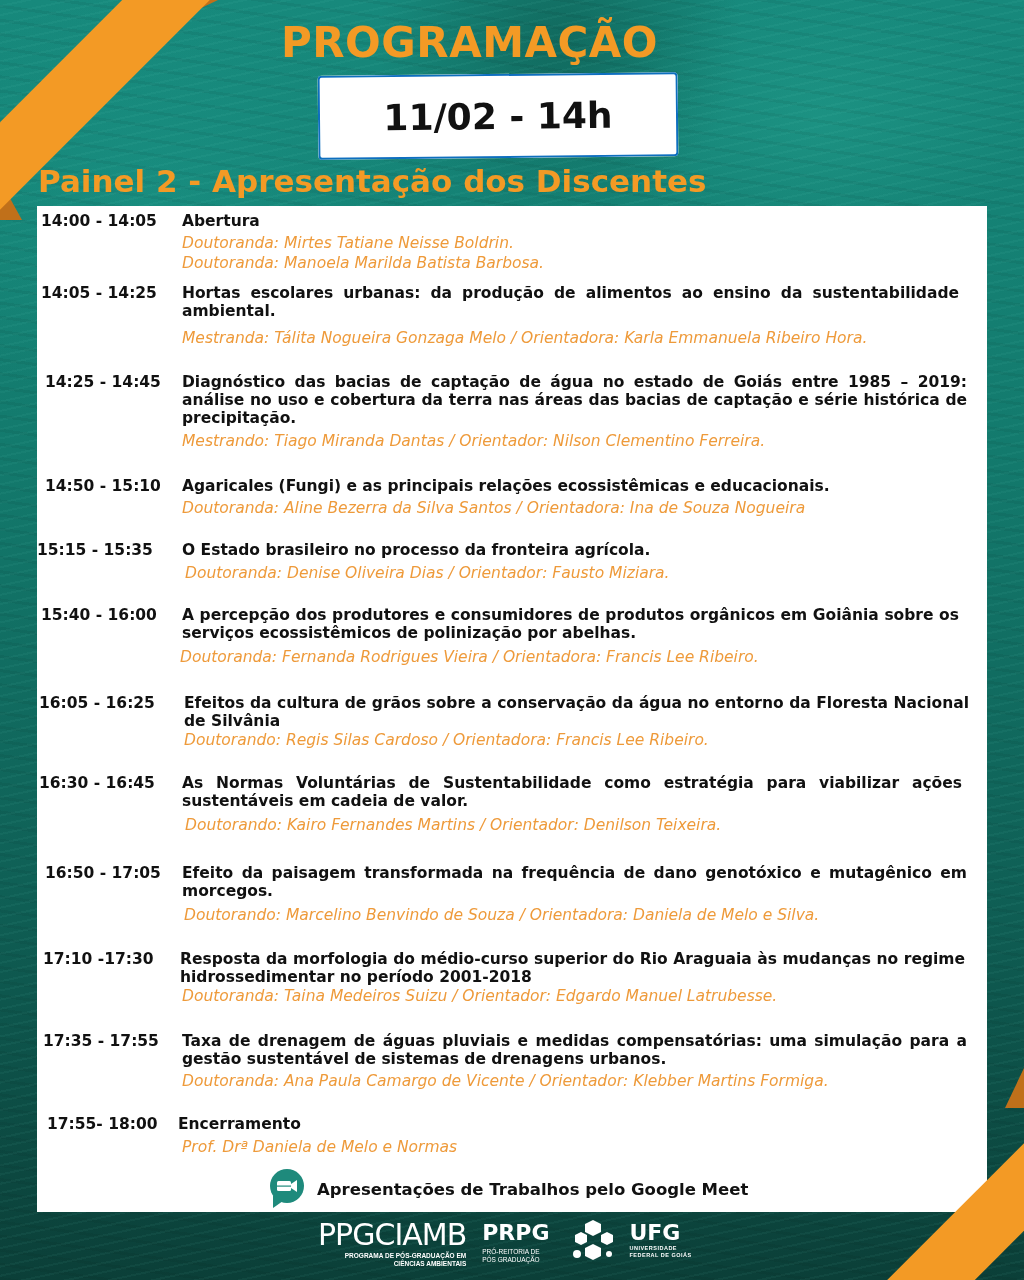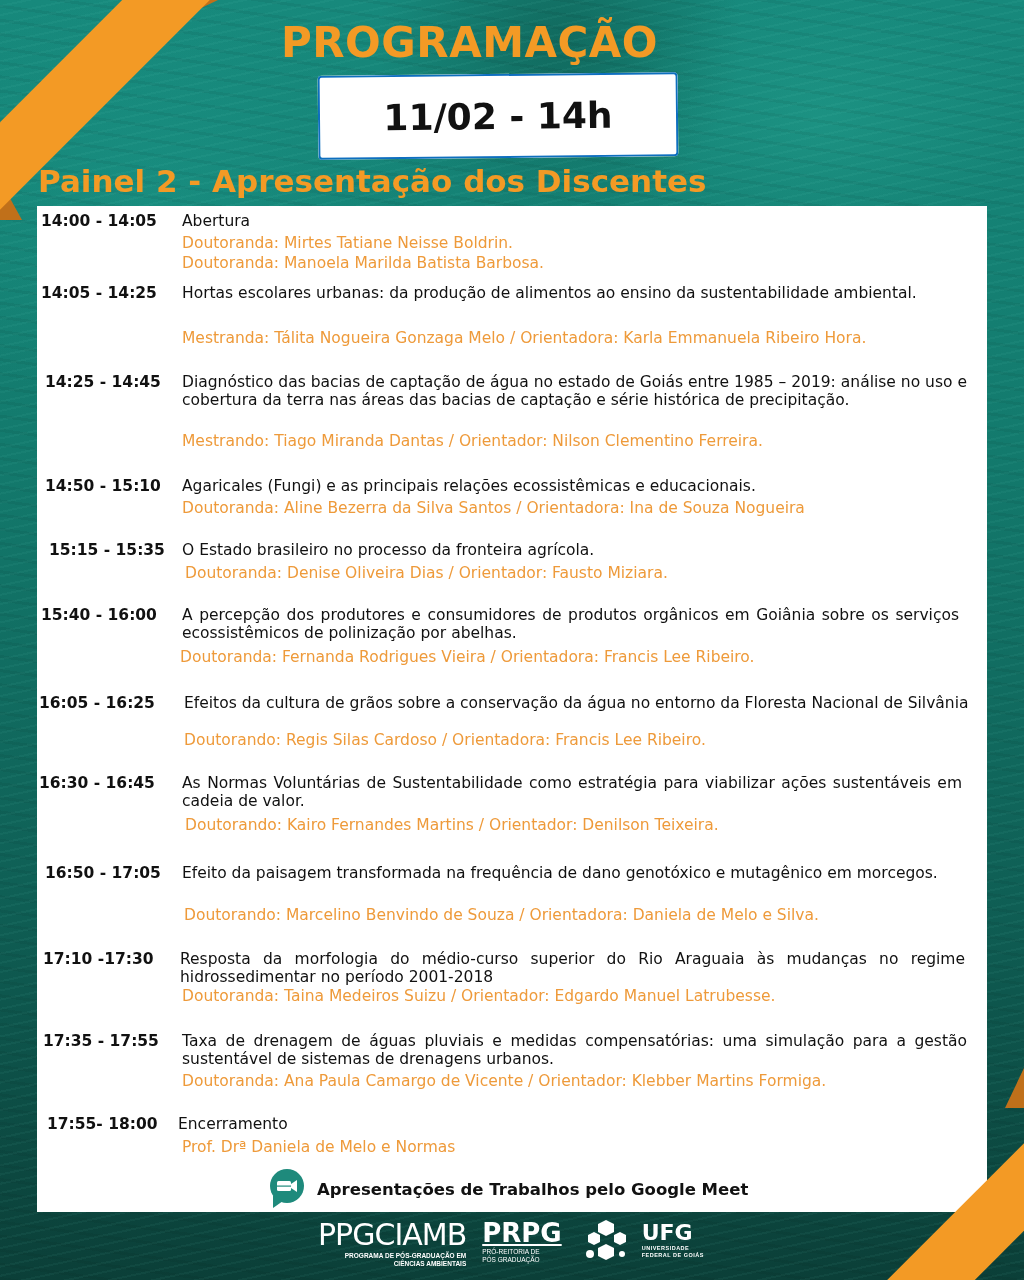--- a/index.html
+++ b/index.html
@@ -67,42 +67,42 @@
       background: #ffffff;
     }
     .row { position: absolute; left: 0; width: 950px; }
     .time {
       position: absolute; width: 140px; text-align: left;
       font-family: "DejaVu Sans", sans-serif; font-weight: bold; font-size: 15.5px; color: #111;
       white-space: nowrap;
     }
     .title {
       position: absolute; left: 145px; width: 785px;
-      font-family: "DejaVu Sans", sans-serif; font-weight: normal; font-size: 15.5px; color: #111;
+      font-family: "DejaVu Sans", sans-serif; font-weight: bold; font-size: 15.5px; color: #111;
       line-height: 18px; text-align: justify;
     }
     .author {
       position: absolute; left: 145px; width: 800px;
       font-family: "DejaVu Sans", sans-serif; font-size: 15.5px; color: #ee9a3a;
-      line-height: 19px; white-space: nowrap;
+      line-height: 19px; white-space: nowrap; font-style: italic;
     }
     .meet {
       position: absolute; left: 232px; top: 963px; display: flex; align-items: center; gap: 12px;
     }
     .meet-icon { width: 36px; height: 40px; }
     .meet-text {
       font-family: "DejaVu Sans", sans-serif; font-weight: bold; font-size: 16.5px; color: #111;
     }
     .logos {
       position: absolute; top: 1218px; left: 318px; height: 56px; display: flex; align-items: flex-start; gap: 16px;
       color: #fff;
     }
     .logo-ppg .big { font-family: "DejaVu Sans", sans-serif; font-size: 30px; letter-spacing: -1px; line-height: 34px; }
     .logo-ppg .small { font-size: 6.5px; text-align: right; line-height: 8px; font-weight: bold; }
-    .logo-prpg .big { font-family: "DejaVu Sans", sans-serif; font-weight: bold; font-size: 26px; line-height: 30px; text-decoration: underline; }
+    .logo-prpg .big { font-family: "DejaVu Sans", sans-serif; font-weight: bold; font-size: 22px; line-height: 30px; }
     .logo-prpg .small { font-size: 6.5px; line-height: 8px; }
     .logo-ufg { display: flex; align-items: center; gap: 12px; margin-left: 6px; }
     .logo-ufg .big { font-family: "DejaVu Sans", sans-serif; font-weight: bold; font-size: 22px; line-height: 24px; }
     .logo-ufg .small { font-size: 5.5px; line-height: 7px; font-weight: bold; letter-spacing: 0.5px; }
   </style>
 </head>
 <body>
 
 <div class="texture"></div>
 
@@ -139,21 +139,21 @@
     <div class="author" style="top:59px">Mestrando: Tiago Miranda Dantas / Orientador: Nilson Clementino Ferreira.</div>
   </div>
 
   <div class="row" style="top:271px">
     <div class="time" style="left:8px">14:50 - 15:10</div>
     <div class="title" style="top:0">Agaricales (Fungi) e as principais relações ecossistêmicas e educacionais.</div>
     <div class="author" style="top:22px">Doutoranda: Aline Bezerra da Silva Santos / Orientadora: Ina de Souza Nogueira</div>
   </div>
 
   <div class="row" style="top:335px">
-    <div class="time" style="left:12px">15:15 - 15:35</div>
+    <div class="time" style="left:0">15:15 - 15:35</div>
     <div class="title" style="top:0">O Estado brasileiro no processo da fronteira agrícola.</div>
     <div class="author" style="top:23px;left:148px">Doutoranda: Denise Oliveira Dias / Orientador: Fausto Miziara.</div>
   </div>
 
   <div class="row" style="top:400px">
     <div class="time" style="left:4px">15:40 - 16:00</div>
     <div class="title" style="top:0;width:777px">A percepção dos produtores e consumidores de produtos orgânicos em Goiânia sobre os serviços ecossistêmicos de polinização por abelhas.</div>
     <div class="author" style="top:42px;left:143px">Doutoranda: Fernanda Rodrigues Vieira / Orientadora: Francis Lee Ribeiro.</div>
   </div>
 

